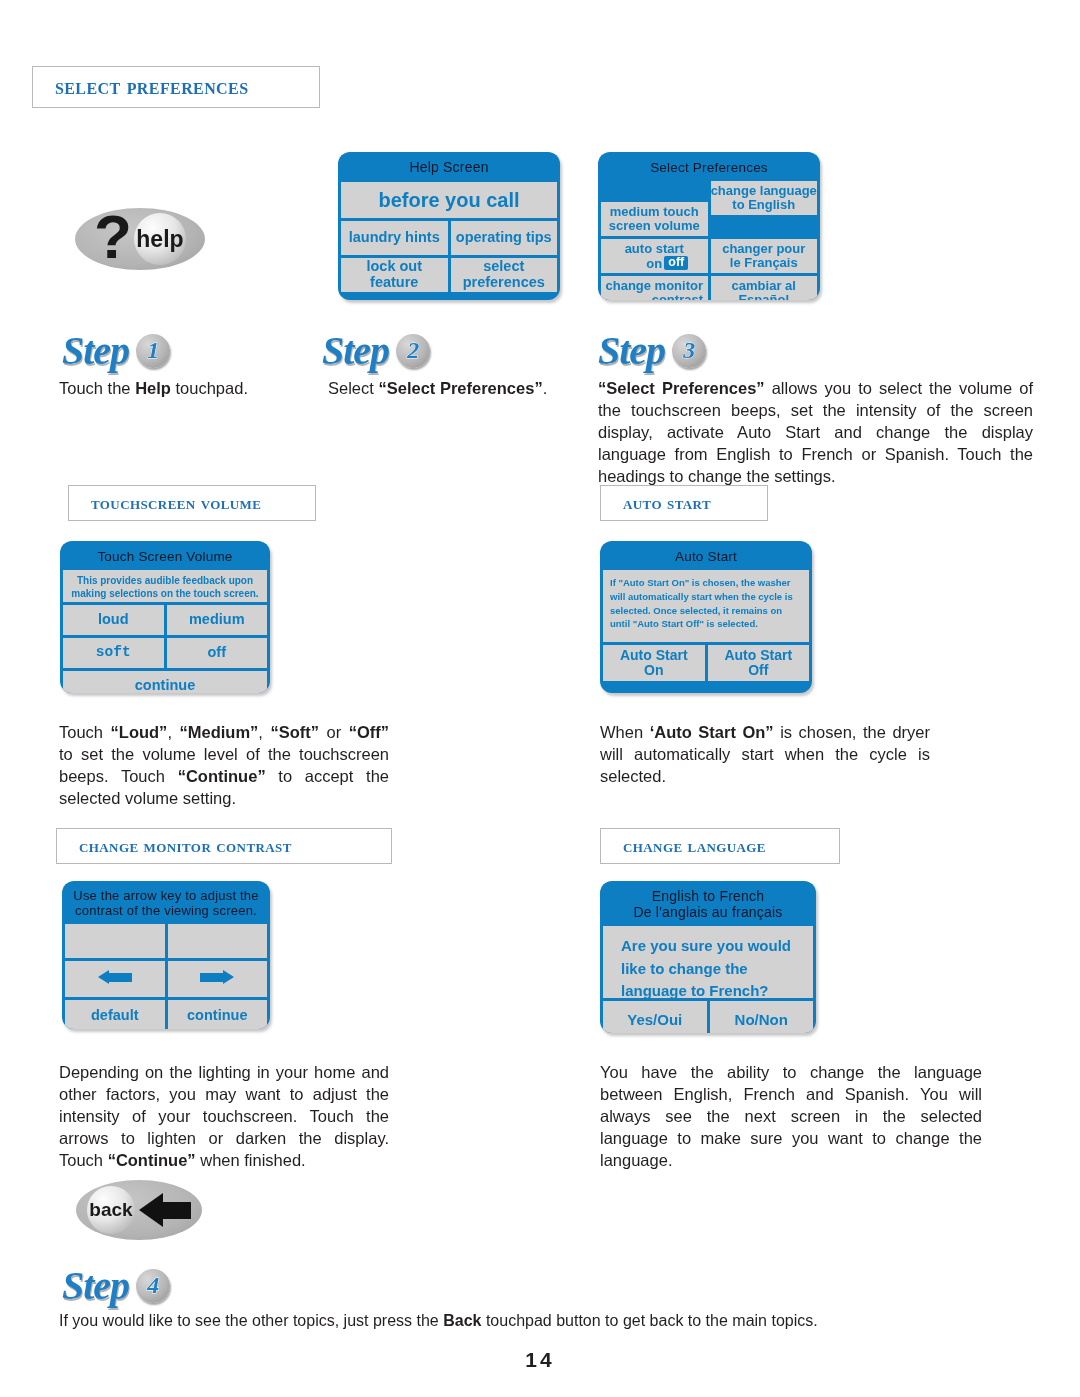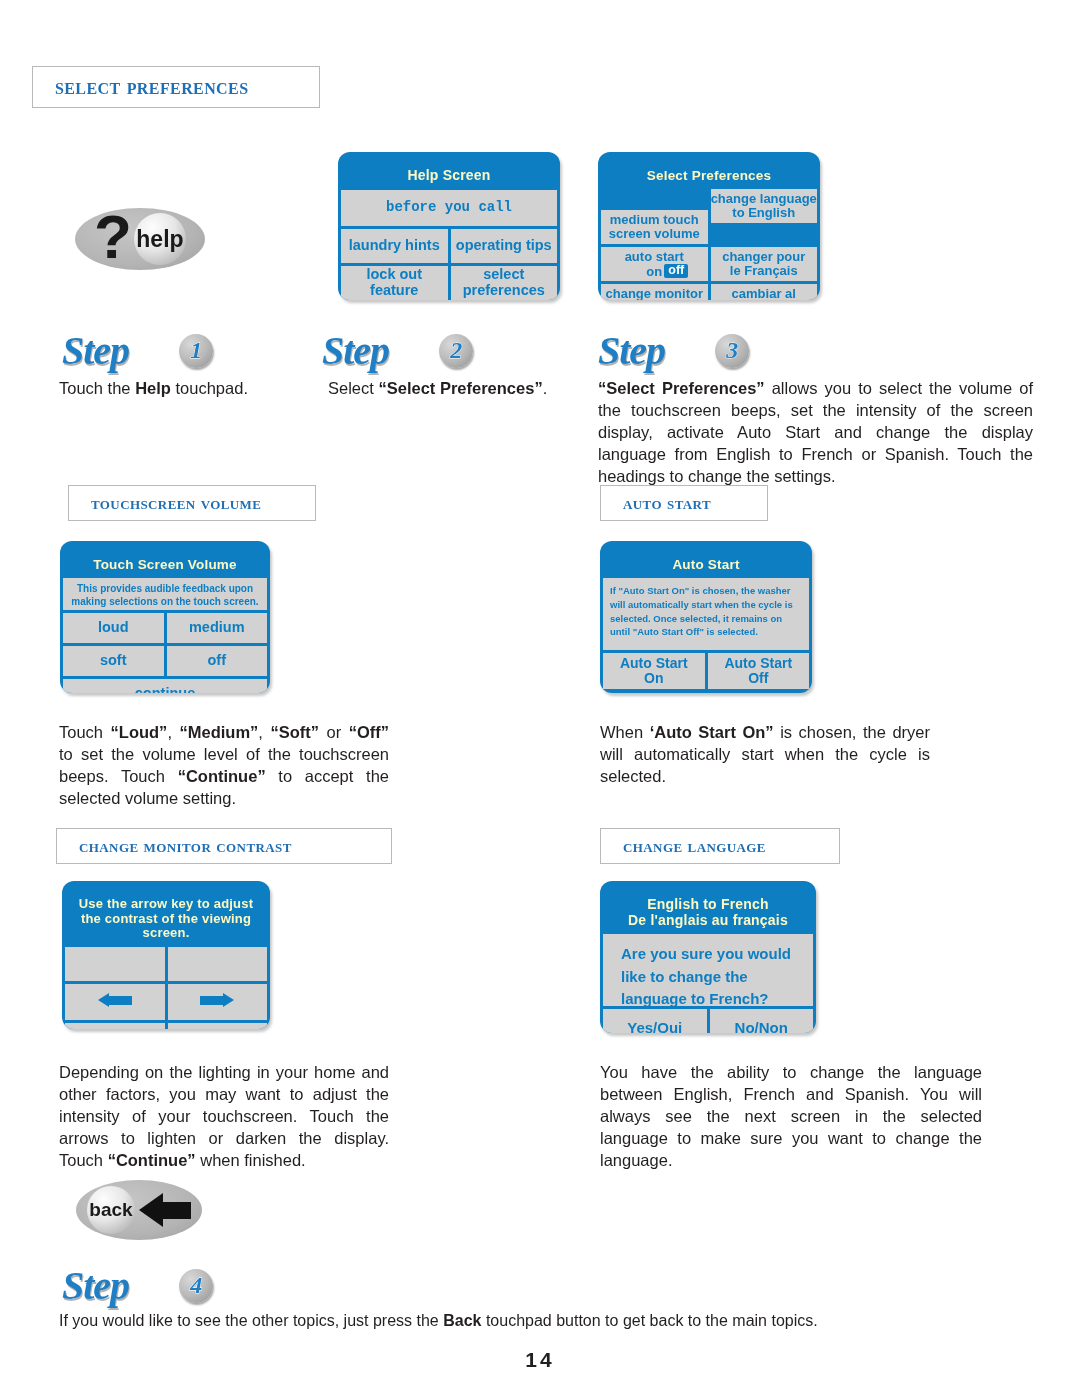--- a/index.html
+++ b/index.html
@@ -39,27 +39,26 @@
     position: absolute;
     border-radius: 12px;
     background: #0d7ec2;
     box-sizing: border-box;
     padding: 3px;
     box-shadow: 2px 3px 3px rgba(0,0,0,0.22);
     overflow: hidden;
   }
   .panel .bar {
     background: #0d7ec2;
-    color: #fef9c3;
+    color: #0f172a;
     text-align: center;
-    font-weight: bold;
+    font-weight: normal;
     line-height: 1.12;
     padding: 5px 4px 6px 4px;
     letter-spacing: 0.2px;
-    margin-top: 8px;
   }
   .grid { display: flex; flex-wrap: wrap; }
   .cell {
     background: #d2d2d2;
     color: #0d7ec2;
     font-weight: bold;
     text-align: center;
     display: flex;
     align-items: center;
     justify-content: center;
@@ -87,21 +86,20 @@
     border-radius: 2px;
     display: inline-block;
   }
 
   
   .step {
     position: absolute;
     display: flex;
     align-items: center;
     white-space: nowrap;
-    gap: 43px;
   }
   .step .word {
     font-family: "Liberation Serif", serif;
     font-style: italic;
     font-weight: bold;
     font-size: 40px;
     color: #1f7ec4;
     letter-spacing: -1px;
     -webkit-text-stroke: 1.2px #ffffff;
     paint-order: stroke fill;
@@ -178,21 +176,21 @@
 <div class="pad" style="left:75px; top:208px; width:130px; height:62px;">
   <span class="qmark" style="margin-right:2px; margin-top:-4px;">?</span>
   <span class="knob" style="width:52px; height:52px; font-size:23px;">
     <span>help</span>
   </span>
 </div>
 
 <div class="panel" style="left:338px; top:152px; width:222px; height:148px;">
   <div class="bar" style="font-size:14px;">Help Screen</div>
   <div class="grid">
-    <div class="cell full" style="height:36px; font-size:14px;font-family:Liberation Mono, monospace;">before you call</div>
+    <div class="cell full" style="height:36px; font-size:20px;">before you call</div>
     <div class="cell half left" style="height:34px; font-size:14.5px;">laundry hints</div>
     <div class="cell half" style="height:34px; font-size:14.5px;">operating tips</div>
     <div class="cell half left" style="height:34px; font-size:14.5px; white-space:pre-line;">lock out
 feature</div>
     <div class="cell half" style="height:34px; font-size:14.5px; white-space:pre-line;">select
 preferences</div>
   </div>
 </div>
 
 <div class="panel" style="left:598px; top:152px; width:222px; height:148px;">
@@ -202,21 +200,21 @@
 screen volume</div>
     <div class="cell half" style="height:34px; font-size:13px; white-space:pre-line;">change language
 to English</div>
     <div class="cell half left" style="height:34px; font-size:13px; flex-direction:column;">
       <span style="white-space:pre-line; display:block; text-align:center;">auto start
 on </span>
       <span class="hl" style="margin-top:-15px; margin-left:44px; font-size:12.5px;">off</span>
     </div>
     <div class="cell half" style="height:34px; font-size:13px; white-space:pre-line;">changer pour
 le Français</div>
-    <div class="cell half left" style="height:34px; font-size:13px; white-space:pre-line;">change monitor
+    <div class="cell half left" style="height:34px; font-size:13px; white-space:pre-line;text-align:right;">change monitor
 contrast</div>
     <div class="cell half" style="height:34px; font-size:13px; white-space:pre-line;">cambiar al
 Español</div>
   </div>
 </div>
 
 <div class="step" style="left:62px; top:327px;">
   <span class="word">Step</span>
   <span class="num">1</span>
 </div>
@@ -244,21 +242,21 @@
 <div class="sec-head" style="left:68px; top:485px; width:248px; height:36px; font-size:19px;">
   <span>Touchscreen Volume</span>
 </div>
 
 <div class="panel" style="left:60px; top:541px; width:210px; height:152px;">
   <div class="bar" style="font-size:13.5px;">Touch Screen Volume</div>
   <div class="grid">
     <div class="cell info full" style="height:32px; font-size:10px; line-height:1.25; padding-top:5px;">This provides audible feedback upon making selections on the touch screen.</div>
     <div class="cell half left" style="height:30px; font-size:14.5px;">loud</div>
     <div class="cell half" style="height:30px; font-size:14.5px;">medium</div>
-    <div class="cell half left" style="height:30px; font-size:14.5px;">soft</div>
+    <div class="cell half left" style="height:30px; font-size:14.5px;font-family:Liberation Mono, monospace;">soft</div>
     <div class="cell half" style="height:30px; font-size:14.5px;">off</div>
     <div class="cell full" style="height:30px; font-size:14.5px;">continue</div>
   </div>
 </div>
 
 <div class="para" style="left:59px; top:722px; width:330px;">
   <span>Touch </span><b>“Loud”</b><span>, </span><b>“Medium”</b><span>, </span><b>“Soft”</b><span> or </span><b>“Off”</b><span> to set the volume level of the touchscreen beeps. Touch </span><b>“Continue”</b><span> to accept the selected volume setting.</span>
 </div>
 
 <div class="sec-head" style="left:600px; top:485px; width:168px; height:36px; font-size:19px;">

